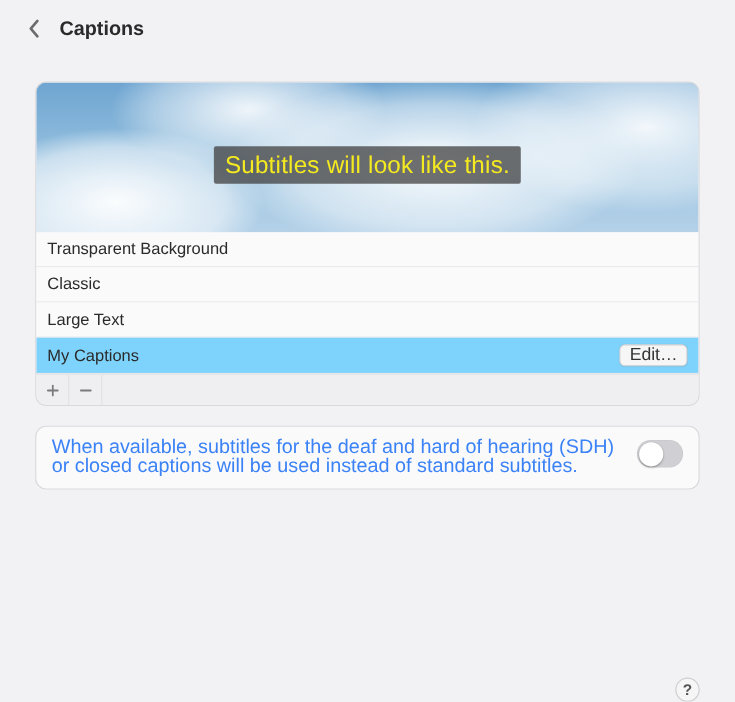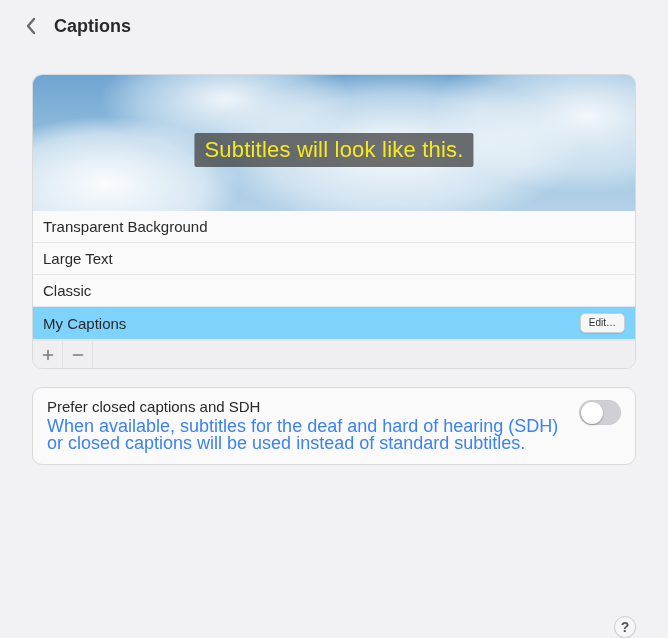--- a/index.html
+++ b/index.html
@@ -95,21 +95,21 @@
     border-bottom: 1px solid #e6e6e8;
     background: #fafafb;
     cursor: pointer;
     min-height: 32px;
   }
   .style-row.selected {
     background: #7dd3fc;
   }
   .style-row:last-of-type { }
   .edit-btn {
-    font-size: 10px;
+    font-size: 16px;
     background: #f6f6f7;
     border: 1px solid #cfcfd3;
     border-radius: 5px;
     padding: 1px 8px 2px 8px;
     color: #333;
     cursor: pointer;
     line-height: 15px;
     box-shadow: 0 0.5px 1px rgba(0,0,0,0.08);
   }
   
@@ -220,24 +220,24 @@
 
       <div class="preview">
         <div class="subtitle-box">Subtitles will look like this.</div>
       </div>
 
       <div class="style-list">
         <div class="style-row">
           <span>Transparent Background</span>
         </div>
         <div class="style-row">
+          <span>Classic</span>
+        </div>
+        <div class="style-row">
           <span>Large Text</span>
-        </div>
-        <div class="style-row">
-          <span>Classic</span>
         </div>
         <div class="style-row selected">
           <span>My Captions</span>
           <button class="edit-btn">Edit…</button>
         </div>
       </div>
 
       <div class="list-actions">
         <div class="action-btn" aria-label="Add">
           <svg width="12" height="12" viewBox="0 0 12 12">
@@ -249,21 +249,20 @@
           <svg width="12" height="12" viewBox="0 0 12 12">
             <line x1="1.5" y1="6" x2="10.5" y2="6" stroke="currentColor" stroke-width="1.6" stroke-linecap="round"></line>
           </svg>
         </div>
       </div>
 
     </div>
 
     <div class="sdh-card">
       <div class="sdh-text-col">
-        <div class="sdh-title">Prefer closed captions and SDH</div>
         <div class="sdh-desc">When available, subtitles for the deaf and hard of hearing (SDH) or closed captions will be used instead of standard subtitles.</div>
       </div>
       <div class="toggle" role="switch" aria-checked="false">
         <div class="toggle-knob"></div>
       </div>
     </div>
 
   </div>
 
   <div class="help-row">

